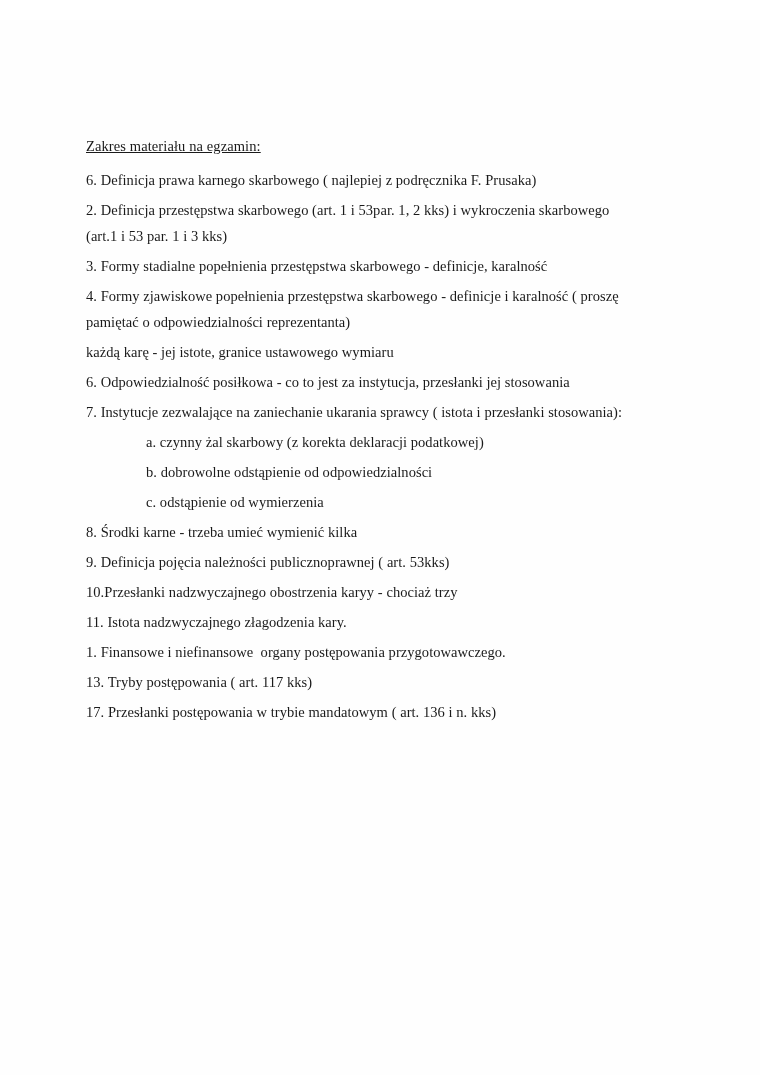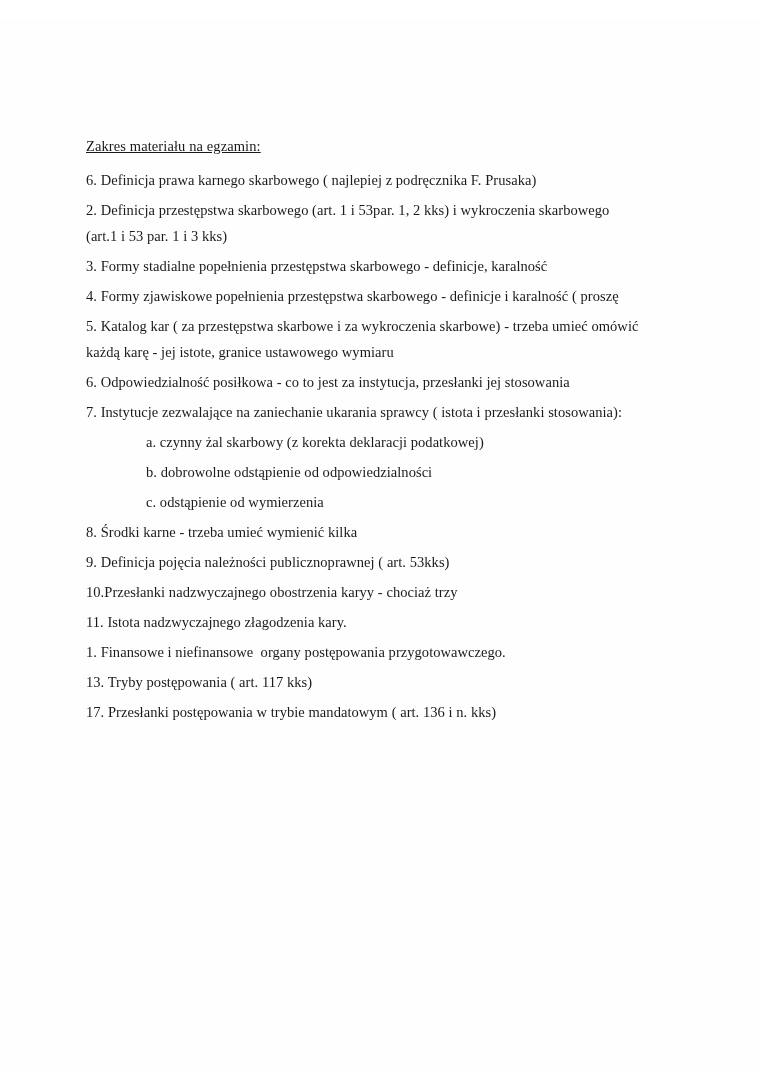--- a/index.html
+++ b/index.html
@@ -66,23 +66,23 @@
     <div class="gap-sm"></div>
 
     <div class="line item">2. Definicja przestępstwa skarbowego (art. 1 i 53par. 1, 2 kks) i wykroczenia skarbowego</div>
     <div class="line item">(art.1 i 53 par. 1 i 3 kks)</div>
     <div class="gap-sm"></div>
 
     <div class="line item">3. Formy stadialne popełnienia przestępstwa skarbowego - definicje, karalność</div>
     <div class="gap-sm"></div>
 
     <div class="line item">4. Formy zjawiskowe popełnienia przestępstwa skarbowego - definicje i karalność ( proszę</div>
+    <div class="line item">pamiętać o odpowiedzialności reprezentanta)</div>
     <div class="gap-sm"></div>
 
-    <div class="line item">5. Katalog kar ( za przestępstwa skarbowe i za wykroczenia skarbowe) - trzeba umieć omówić</div>
     <div class="line item">każdą karę - jej istote, granice ustawowego wymiaru</div>
     <div class="gap-sm"></div>
 
     <div class="line item">6. Odpowiedzialność posiłkowa - co to jest za instytucja, przesłanki jej stosowania</div>
     <div class="gap-sm"></div>
 
     <div class="line item">7. Instytucje zezwalające na zaniechanie ukarania sprawcy ( istota i przesłanki stosowania):</div>
     <div class="gap-sm"></div>
 
     <div class="line item sub">a. czynny żal skarbowy (z korekta deklaracji podatkowej)</div>

